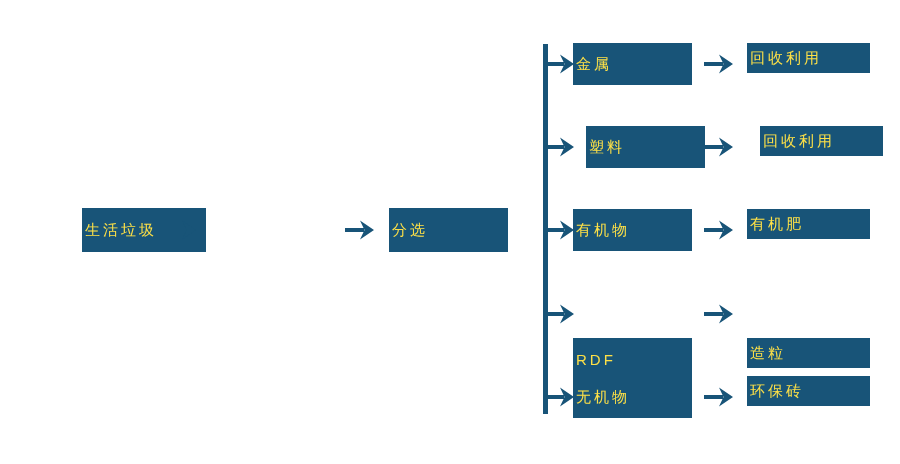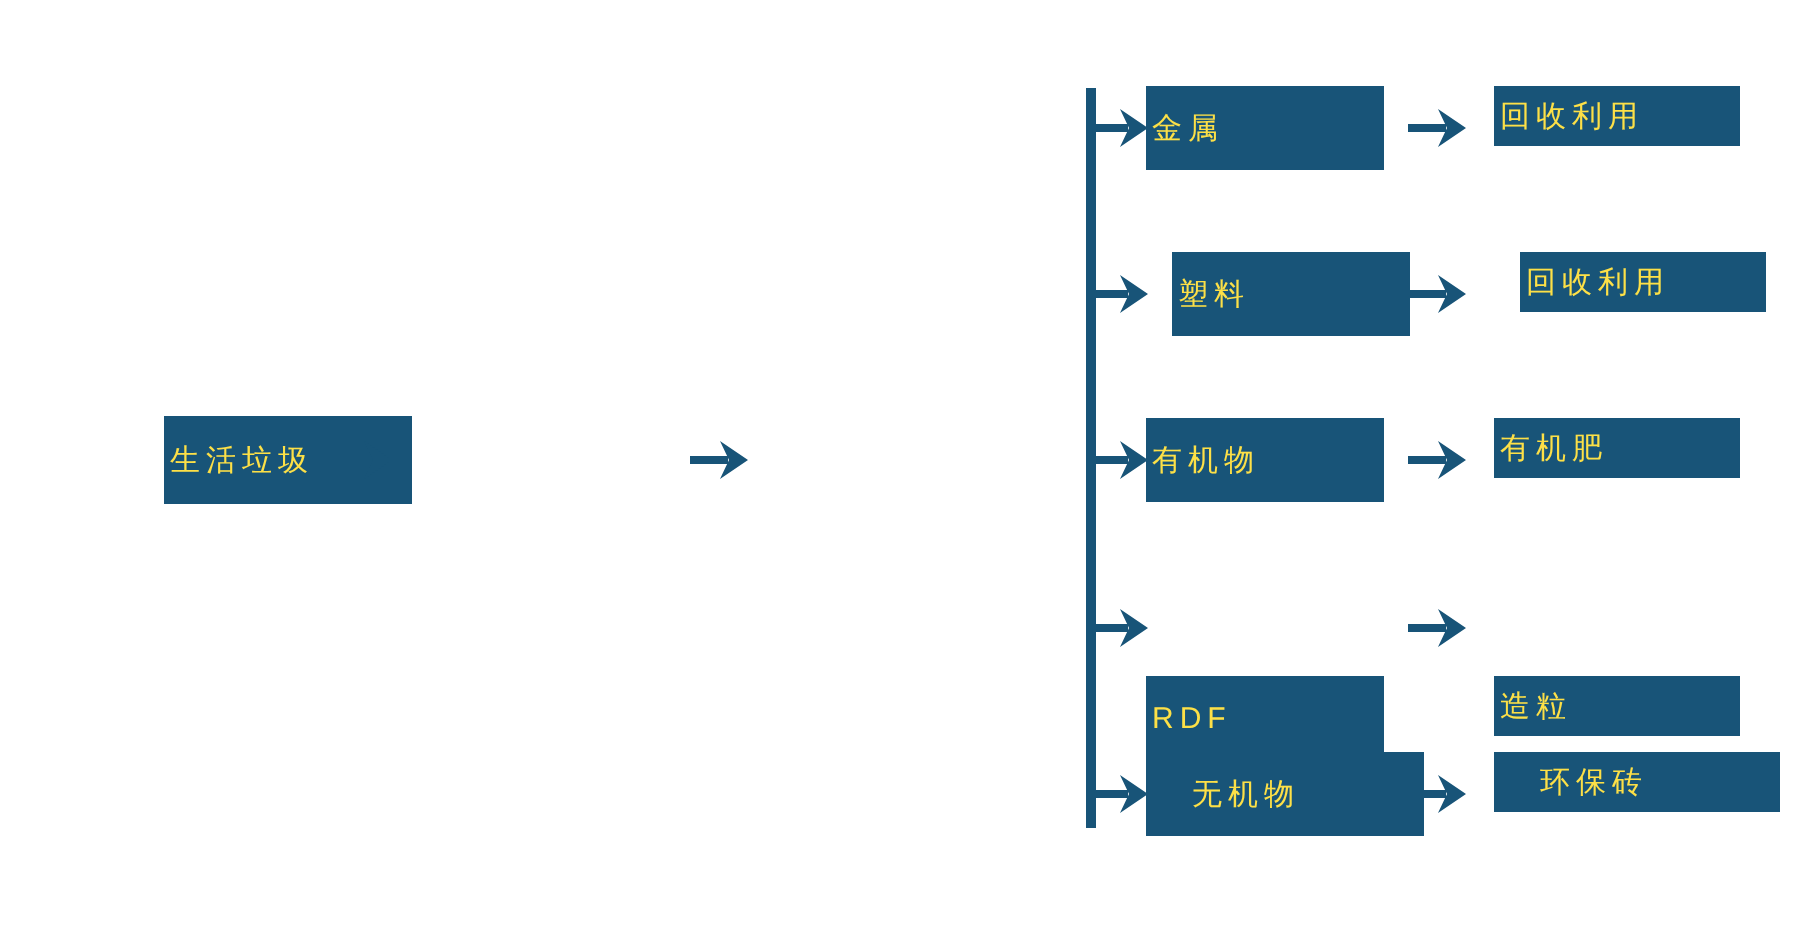--- a/index.html
+++ b/index.html
@@ -45,21 +45,21 @@
 
   
   .b-cat    { left: 573px; width: 119px; height: 42px; }
   .b-res    { left: 747px; width: 123px; height: 30px; font-family: Liberation Mono, monospace; }
   .b-arrow-trunk { left: 545px; }
   .b-arrow-mid   { left: 704px; }
   .r0 .b-cat, .r0 .b-res { top: 43px; }  .r0 .arrow { top: 53px; }
   .r1 .b-cat, .r1 .b-res { top: 126px; margin-left: 13px; } .r1 .arrow { top: 136px; }
   .r2 .b-cat, .r2 .b-res { top: 209px; } .r2 .arrow { top: 219px; }
   .r3 .b-cat, .r3 .b-res { top: 293px; margin-top: 45px; } .r3 .arrow { top: 303px; }
-  .r4 .b-cat, .r4 .b-res { top: 376px; padding-left: 20px; } .r4 .arrow { top: 386px; }
+  .r4 .b-cat, .r4 .b-res { top: 376px; } .r4 .arrow { top: 386px; }
 </style>
 </head>
 <body>
 
 <div class="canvas">
 
   <div class="node node--blue m-node m0">
     <span>生活垃圾</span>
   </div>
 
@@ -67,20 +67,23 @@
     <line x1="0" y1="11" x2="19" y2="11"></line>
     <polygon points="15,1.5 29,11 15,20.5 19.5,11"></polygon>
   </svg>
 
 
   <svg class="arrow m-arrow ma1" viewBox="0 0 30 22">
     <line x1="0" y1="11" x2="19" y2="11"></line>
     <polygon points="15,1.5 29,11 15,20.5 19.5,11"></polygon>
   </svg>
 
+  <div class="node node--blue m-node m2">
+    <span>分选</span>
+  </div>
 
   <div class="trunk"></div>
 
   <div class="branch r0">
     <svg class="arrow b-arrow-trunk" viewBox="0 0 30 22">
       <line x1="0" y1="11" x2="19" y2="11"></line>
       <polygon points="15,1.5 29,11 15,20.5 19.5,11"></polygon>
     </svg>
     <div class="node node--blue b-cat">
       <span>金属</span>

